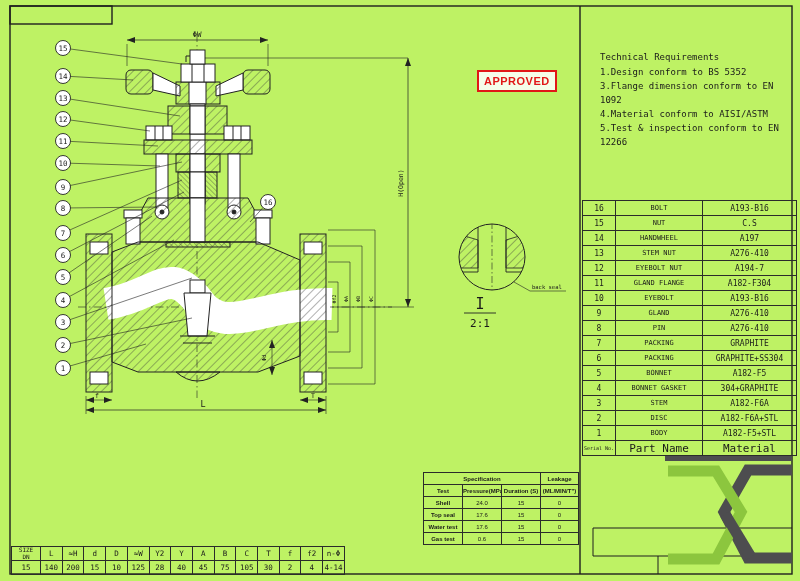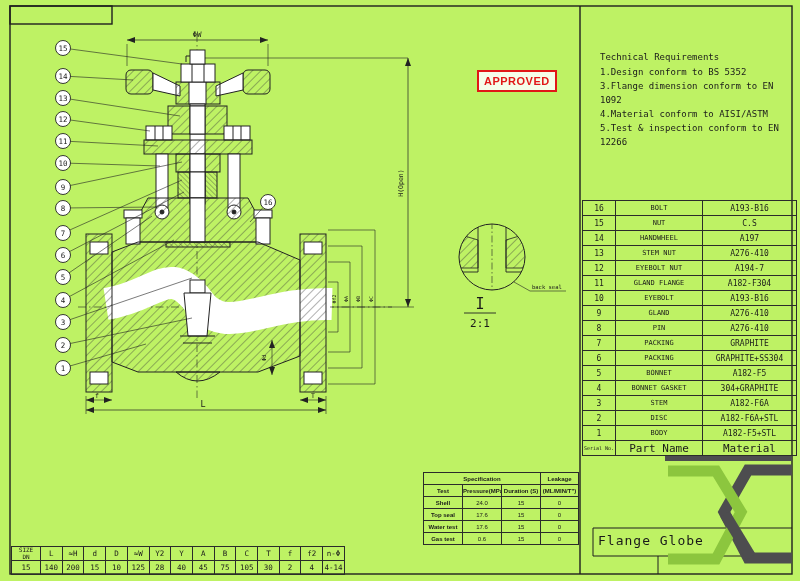--- a/index.html
+++ b/index.html
@@ -495,14 +495,13 @@
           <td>75</td>
           <td>105</td>
           <td>30</td>
           <td>2</td>
           <td>4</td>
           <td>4-14</td>
         </tr>
       </tbody>
     </table>
 
-  <div id="dwg-title" class="abs">Flange Globe</div>
 </div>
 
 </body></html>

